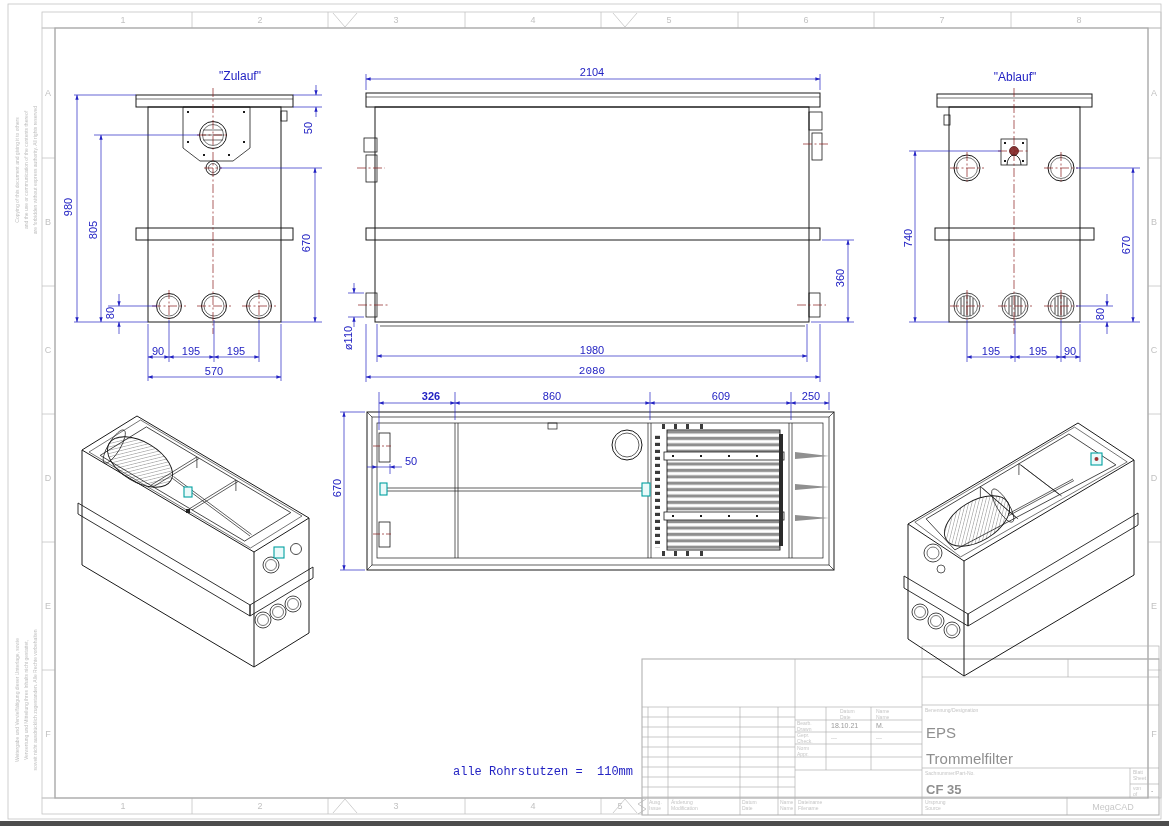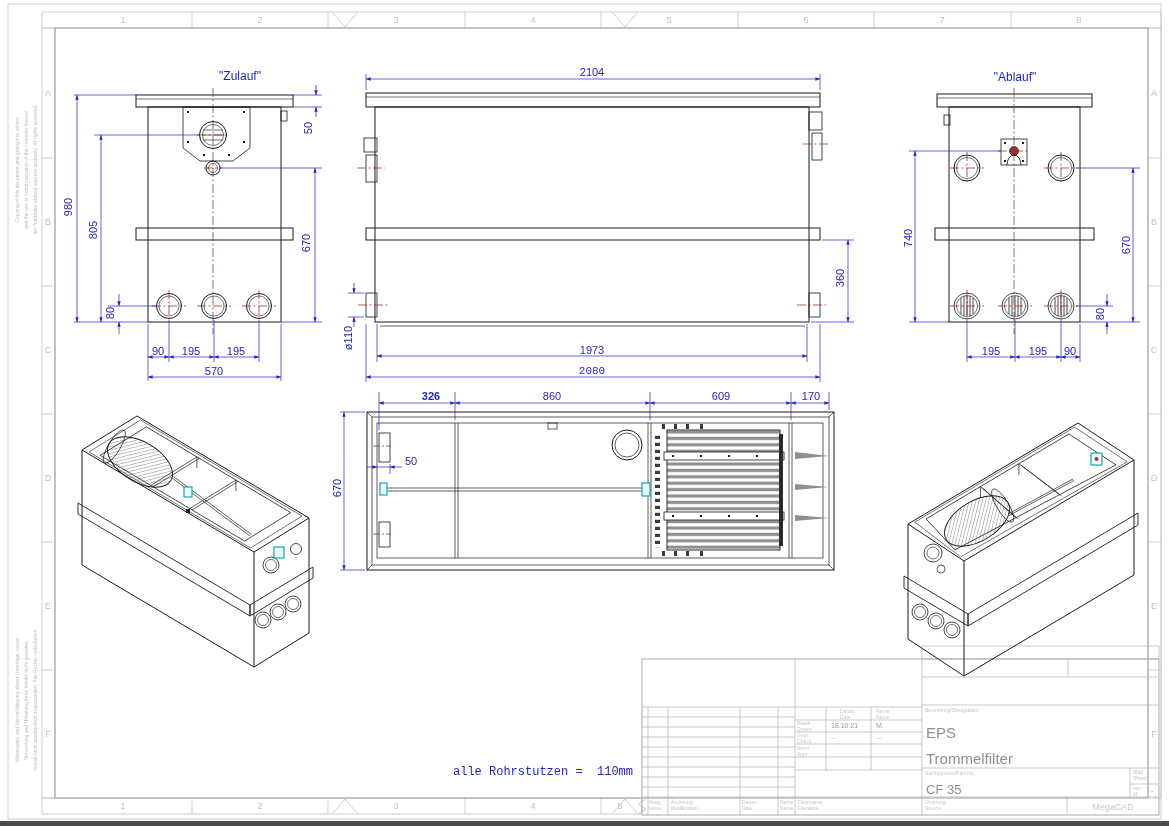--- a/index.html
+++ b/index.html
@@ -10,21 +10,21 @@
   .vt{transform:translate(-50%,-50%) rotate(-90deg);}
   .tl{position:absolute;white-space:pre-line;}
   .dimtxt{font-size:11px;color:#2323c3;}
   .lbl{font-size:12px;color:#2323c3;}
   .gridtxt{font-size:9px;color:#c2c2c2;}
   .disc{font-size:5px;line-height:9px;color:#c0c0c0;text-align:center;white-space:pre-line;
         transform:translate(-50%,-50%) rotate(-90deg);}
   .tb-lbl{font-size:5px;line-height:5.5px;color:#c6c6c6;}
   .tb-val{font-size:7px;color:#9a9a9a;}
   .tb-big{font-size:15px;line-height:26px;color:#8f8f8f;}
-  .tb-part{font-size:13px;color:#8f8f8f;}
+  .tb-part{font-size:13px;color:#8f8f8f;font-weight:bold;}
   .tb-cad{font-size:9px;color:#c8c8c8;}
   .edgebar{position:absolute;left:0;top:821px;width:1169px;height:5px;background:#4d4d4d;}
 </style>
 </head>
 <body>
 
 <div class="sheet">
 
 <svg width="1169" height="826" viewBox="0 0 1169 826">
   <defs>
@@ -458,34 +458,34 @@
 <span class="t vt dimtxt" style="left:306px;top:243px;">670</span>
 <span class="t vt dimtxt" style="left:110px;top:313px;">80</span>
 <span class="t dimtxt" style="left:158px;top:351px;">90</span>
 <span class="t dimtxt" style="left:191px;top:351px;">195</span>
 <span class="t dimtxt" style="left:236px;top:351px;">195</span>
 <span class="t dimtxt" style="left:214px;top:371px;text-align:right;">570</span>
 
 <span class="t dimtxt" style="left:592px;top:72px;">2104</span>
 <span class="t vt dimtxt" style="left:840px;top:278px;">360</span>
 <span class="t vt dimtxt" style="left:348px;top:338px;">ø110</span>
-<span class="t dimtxt" style="left:592px;top:350px;">1973</span>
+<span class="t dimtxt" style="left:592px;top:350px;">1980</span>
 <span class="t dimtxt" style="left:592px;top:371px;font-family:Liberation Mono, monospace;">2080</span>
 
 <span class="t vt dimtxt" style="left:908px;top:238px;">740</span>
 <span class="t vt dimtxt" style="left:1126px;top:245px;">670</span>
 <span class="t vt dimtxt" style="left:1100px;top:314px;">80</span>
 <span class="t dimtxt" style="left:991px;top:351px;">195</span>
 <span class="t dimtxt" style="left:1038px;top:351px;">195</span>
 <span class="t dimtxt" style="left:1070px;top:351px;">90</span>
 
 <span class="t dimtxt" style="left:431px;top:396px;font-weight:bold;">326</span>
 <span class="t dimtxt" style="left:552px;top:396px;">860</span>
 <span class="t dimtxt" style="left:721px;top:396px;">609</span>
-<span class="t dimtxt" style="left:811px;top:396px;">170</span>
+<span class="t dimtxt" style="left:811px;top:396px;">250</span>
 <span class="t dimtxt" style="left:411px;top:461px;">50</span>
 <span class="t vt dimtxt" style="left:337px;top:488px;">670</span>
 
 <span class="t gridtxt" style="left:123px;top:20px;">1</span>
 <span class="t gridtxt" style="left:260px;top:20px;">2</span>
 <span class="t gridtxt" style="left:396px;top:20px;">3</span>
 <span class="t gridtxt" style="left:533px;top:20px;">4</span>
 <span class="t gridtxt" style="left:669px;top:20px;">5</span>
 <span class="t gridtxt" style="left:806px;top:20px;">6</span>
 <span class="t gridtxt" style="left:942px;top:20px;">7</span>

